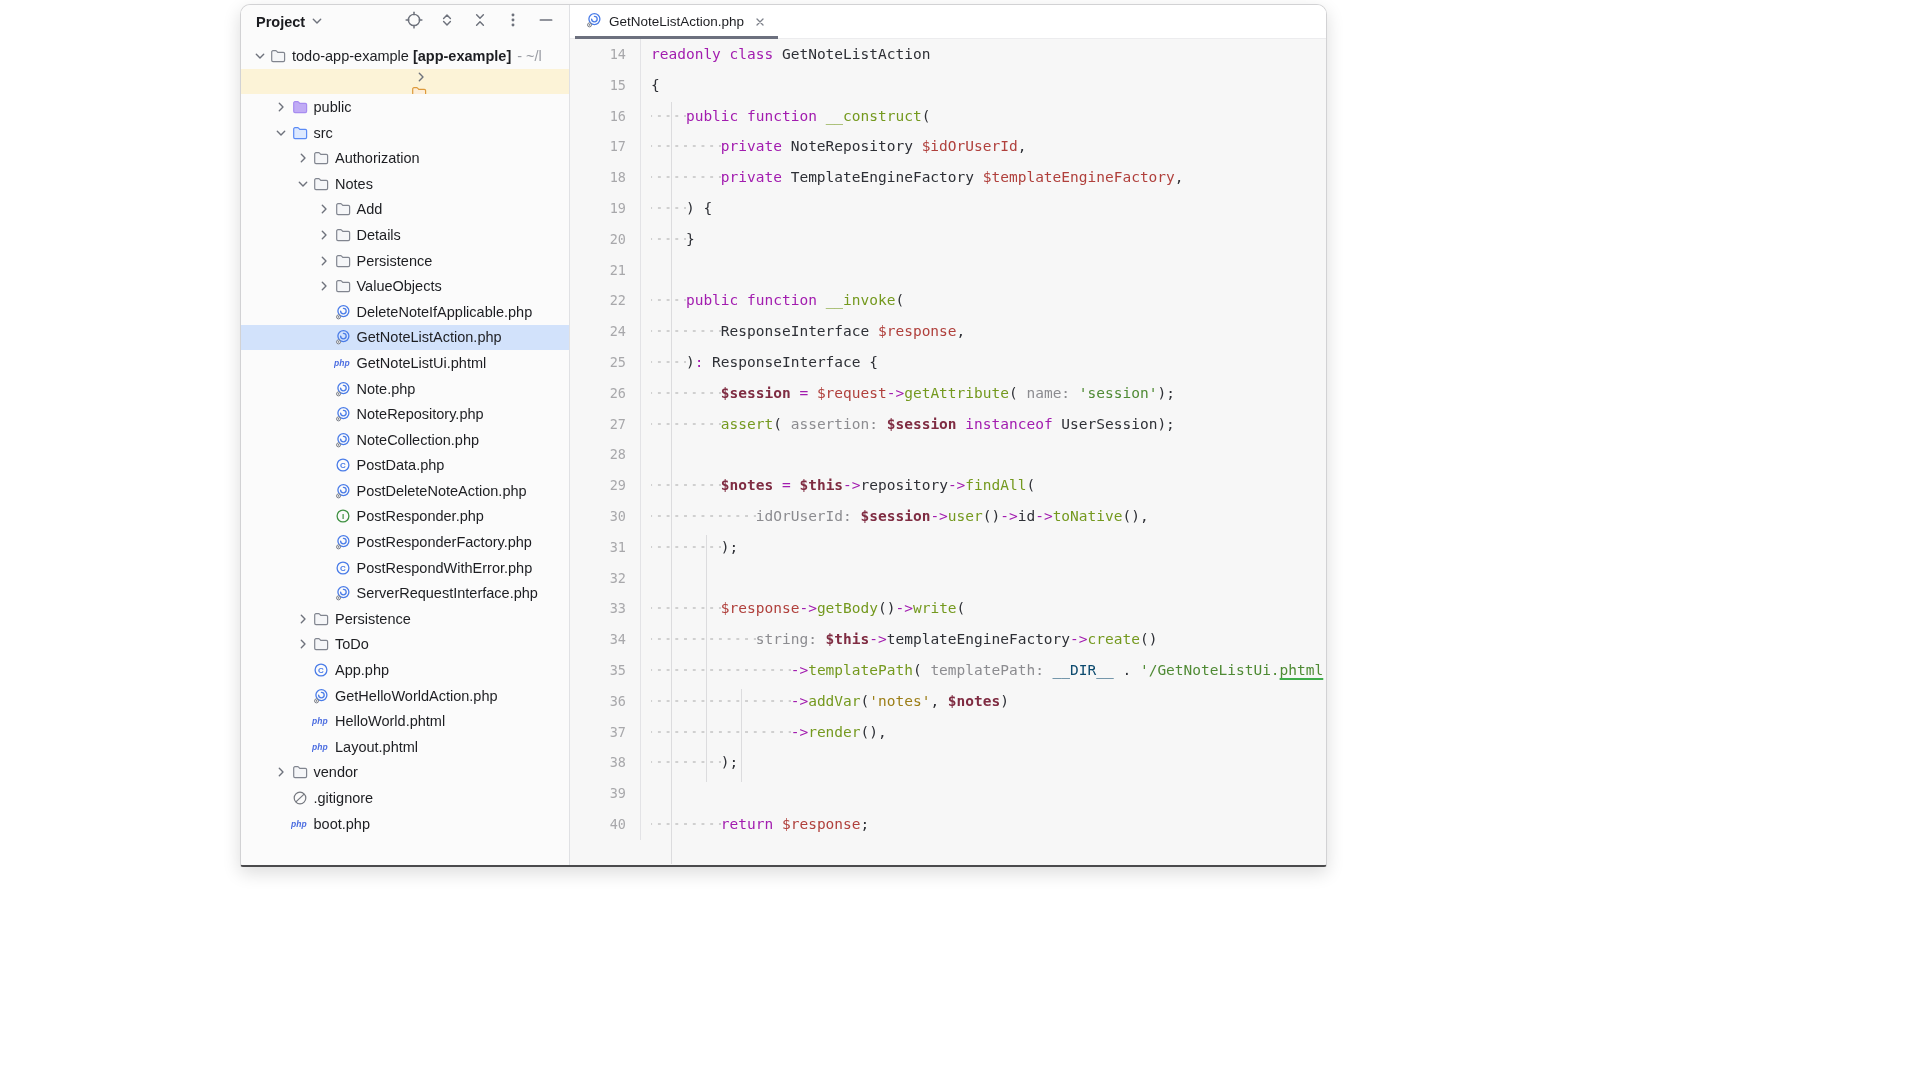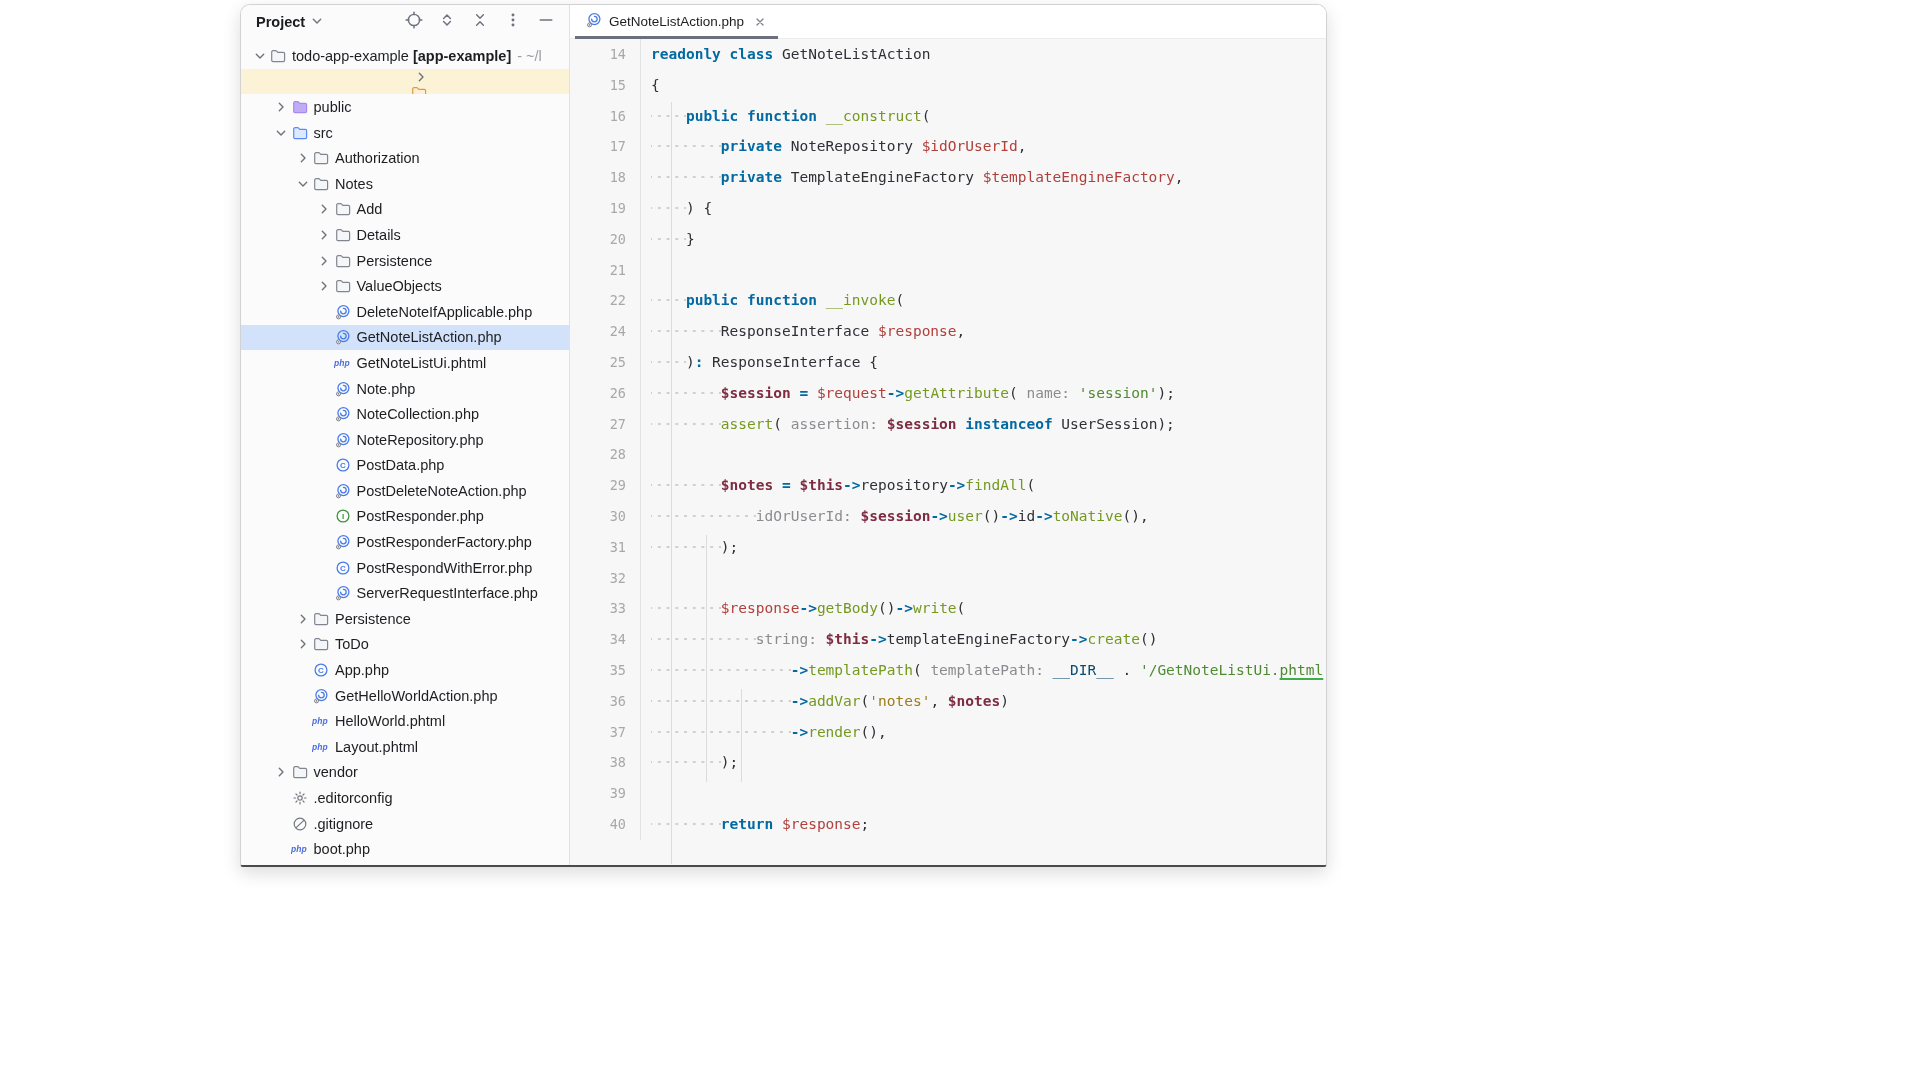--- a/index.html
+++ b/index.html
@@ -34,21 +34,21 @@
   .tab-close{display:flex;align-items:center;justify-content:center;width:14px;height:14px;margin-left:2px;}
 
   .code{flex:1;position:relative;overflow:hidden;font-family:"DejaVu Sans Mono",monospace;
         font-size:14.5px;line-height:30.8px;}
   .guide{position:absolute;width:1px;background:#dcdcde;}
   .cl{display:flex;height:30.8px;}
   .ln{width:56px;flex:none;text-align:right;padding-right:14px;color:#a8a8ab;font-size:13.5px;
       border-right:1px solid #e3e3e6;background:#f7f7f7;font-family:"DejaVu Sans Mono",monospace;}
   .ct{white-space:pre;padding-left:10px;color:#2e3036;}
 
-  .tok-kw{color:#0369a1;font-weight:bold;}
+  .tok-kw{color:#a21caf;}
   .tok-fn{color:#74991e;}
   .tok-va{color:#b0403c;}
   .tok-vl{color:#7f2c42;font-weight:bold;}
   .tok-na{color:#8c8c90;}
   .tok-st{color:#4f8a34;margin-top:7px;}
   .tok-su{color:#4f8a34;text-decoration:underline;text-decoration-color:#3fae4a;
           text-decoration-thickness:2px;text-underline-offset:3px;}
   .tok-sg{color:#9c7e17;}
   .tok-mc{color:#0c4a6e;}
   .tok-pl{color:#2e3036;}
@@ -290,33 +290,33 @@
           <div class="trow" style="padding-left:74.5px">
             <span class="tchev"></span>
             <span class="ticon">
               <svg width="16" height="16" viewBox="0 0 16 16">
                 <circle cx="8.4" cy="7.1" r="5.5" fill="none" stroke="#4a7ce8" stroke-width="1.3"></circle>
                 <path d="M8.4 4.3 a2.8 2.8 0 1 1 -2.8 2.8" stroke-linecap="round" stroke-linejoin="round" fill="none" stroke="#4a7ce8" stroke-width="1.3"></path>
                 <circle cx="3.5" cy="12.9" r="2" fill="#fbfbfb" stroke="#7c8089" stroke-width="1"></circle>
                 <circle cx="3.5" cy="12.9" r=".8" fill="#7c8089"></circle>
               </svg>
             </span>
+            <span class="tlabel">NoteRepository.php</span>
+          </div>
+          <div class="trow" style="padding-left:74.5px">
+            <span class="tchev"></span>
+            <span class="ticon">
+              <svg width="16" height="16" viewBox="0 0 16 16">
+                <circle cx="8.4" cy="7.1" r="5.5" fill="none" stroke="#4a7ce8" stroke-width="1.3"></circle>
+                <path d="M8.4 4.3 a2.8 2.8 0 1 1 -2.8 2.8" stroke-linecap="round" stroke-linejoin="round" fill="none" stroke="#4a7ce8" stroke-width="1.3"></path>
+                <circle cx="3.5" cy="12.9" r="2" fill="#fbfbfb" stroke="#7c8089" stroke-width="1"></circle>
+                <circle cx="3.5" cy="12.9" r=".8" fill="#7c8089"></circle>
+              </svg>
+            </span>
             <span class="tlabel">NoteCollection.php</span>
-          </div>
-          <div class="trow" style="padding-left:74.5px">
-            <span class="tchev"></span>
-            <span class="ticon">
-              <svg width="16" height="16" viewBox="0 0 16 16">
-                <circle cx="8.4" cy="7.1" r="5.5" fill="none" stroke="#4a7ce8" stroke-width="1.3"></circle>
-                <path d="M8.4 4.3 a2.8 2.8 0 1 1 -2.8 2.8" stroke-linecap="round" stroke-linejoin="round" fill="none" stroke="#4a7ce8" stroke-width="1.3"></path>
-                <circle cx="3.5" cy="12.9" r="2" fill="#fbfbfb" stroke="#7c8089" stroke-width="1"></circle>
-                <circle cx="3.5" cy="12.9" r=".8" fill="#7c8089"></circle>
-              </svg>
-            </span>
-            <span class="tlabel">NoteRepository.php</span>
           </div>
           <div class="trow" style="padding-left:74.5px">
             <span class="tchev"></span>
             <span class="ticon">
               <svg width="16" height="16" viewBox="0 0 16 16">
                 <circle cx="8" cy="8" r="5.9" fill="none" stroke="#4a7ce8" stroke-width="1.3"></circle>
                 <text x="8" y="10.9" text-anchor="middle" font-size="8" font-weight="bold" fill="#4a7ce8" font-family="Liberation Sans,sans-serif">C</text>
               </svg>
             </span>
             <span class="tlabel">PostData.php</span>
@@ -448,39 +448,20 @@
               <svg width="16" height="16" viewBox="0 0 16 16">
                 <path d="M6.3 4.3 L10 8 L6.3 11.7" stroke-linecap="round" stroke-linejoin="round" fill="none" stroke="#6e727c" stroke-width="1.4"></path>
               </svg>
             </span>
             <span class="ticon">
               <svg width="16" height="16" viewBox="0 0 16 16">
                 <path d="M1.7 12.3 V4 c0-.7.6-1.3 1.3-1.3 h2.6 c.4 0 .7.1 1 .4 l1.2 1.2 h5.5 c.7 0 1.3.6 1.3 1.3 v6.7 c0 .7-.6 1.3-1.3 1.3 H3 c-.7 0-1.3-.6-1.3-1.3 Z" fill="#f5f6f8" stroke="#81858f" stroke-width="1.2"></path>
               </svg>
             </span>
             <span class="tlabel">vendor</span>
-          </div>
-          <div class="trow" style="padding-left:31.5px">
-            <span class="tchev"></span>
-            <span class="ticon">
-              <svg width="16" height="16" viewBox="0 0 16 16">
-                <circle cx="8" cy="8" r="2.2" fill="none" stroke="#75787f" stroke-width="1.2"></circle>
-                <g stroke="#75787f" stroke-width="1.2" stroke-linecap="round">
-                  <line x1="8" y1="2" x2="8" y2="3.6"></line>
-                  <line x1="8" y1="12.4" x2="8" y2="14"></line>
-                  <line x1="2" y1="8" x2="3.6" y2="8"></line>
-                  <line x1="12.4" y1="8" x2="14" y2="8"></line>
-                  <line x1="3.9" y1="3.9" x2="5" y2="5"></line>
-                  <line x1="11" y1="11" x2="12.1" y2="12.1"></line>
-                  <line x1="3.9" y1="12.1" x2="5" y2="11"></line>
-                  <line x1="11" y1="5" x2="12.1" y2="3.9"></line>
-                </g>
-              </svg>
-            </span>
-            <span class="tlabel">.editorconfig</span>
           </div>
           <div class="trow" style="padding-left:31.5px">
             <span class="tchev"></span>
             <span class="ticon">
               <svg width="16" height="16" viewBox="0 0 16 16">
                 <circle cx="8" cy="8" r="5.8" fill="none" stroke="#75787f" stroke-width="1.2"></circle>
                 <line x1="3.9" y1="11.9" x2="12.1" y2="4.1" stroke="#75787f" stroke-width="1.2"></line>
               </svg>
             </span>
             <span class="tlabel">.gitignore</span>

